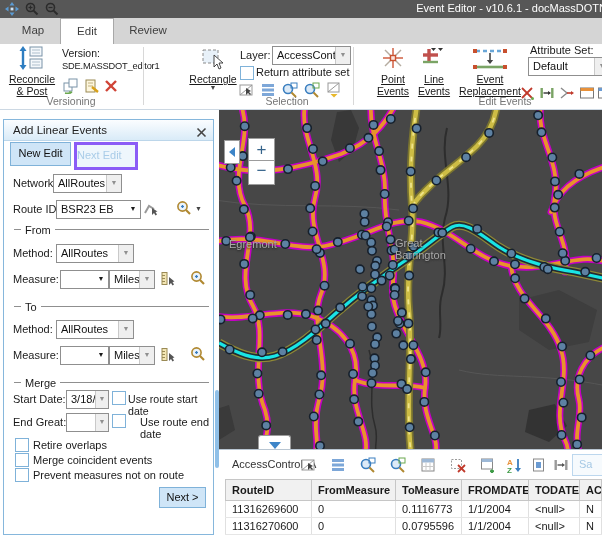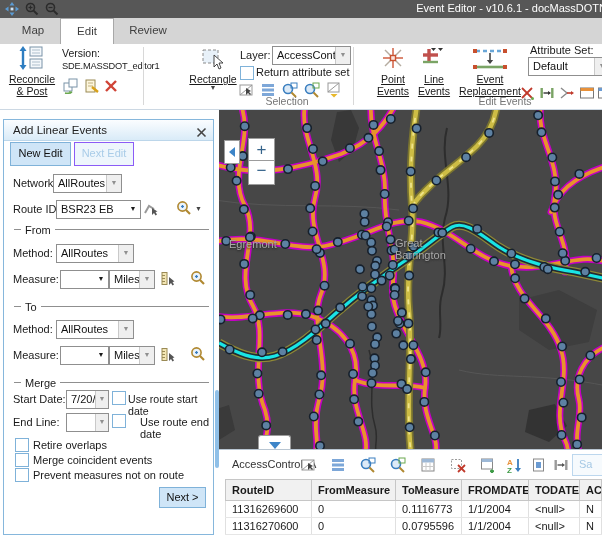--- a/index.html
+++ b/index.html
@@ -28,22 +28,22 @@
           text-align:center;font-size:7px;line-height:15px;border-left:1px solid #c9c9c9;}
   .dd.en .ar{background:#fff;border-left:none;color:#1a1a1a;}
   
   #panel{left:3px;top:119px;width:211px;height:416px;background:#fff;border:1px solid #86b7dc;}
   #panel-header{position:absolute;left:0;top:0;right:0;height:20px;
      background:linear-gradient(#fbfdff,#d9ebf8);border-bottom:1px solid #bcd6ea;
      font-size:11.5px;color:#222;line-height:20px;padding-left:9px;}
   .plabel{position:absolute;font-size:11px;color:#1a1a1a;}
   .btn-blue{position:absolute;background:#cfe5f7;border:1px solid #7fb2d9;color:#111;
             font-size:11px;text-align:center;}
-  .btn-dis{position:absolute;background:#eef6fc;border:1px solid #8b5cf6;color:#a9cce8;
-           font-size:11px;text-align:center;}
+  .btn-dis{position:absolute;background:#eef6fc;border:3px solid #8b5cf6;color:#a9cce8;
+           font-size:11px;}
   .sep{position:absolute;left:10px;right:4px;height:13px;display:flex;align-items:center;
        font-size:11px;color:#1a1a1a;}
   .sep::before{content:"";width:7px;border-top:1px solid #8f8f8f;margin-right:4px;}
   .sep::after{content:"";flex:1;border-top:1px solid #8f8f8f;margin-left:4px;}
   .cb{position:absolute;width:12px;height:12px;background:#fff;border:1px solid #7fb2d9;}
   
   #map{left:219px;top:110px;width:383px;height:339px;background:#474747;overflow:hidden;}
   .evt-dot{fill:#5d81a2;stroke:#16202c;stroke-width:1.6;}
   .maplabel{position:absolute;color:#a9a9a9;font-size:11px;
             text-shadow:0 1px 2px #222;line-height:12px;}
@@ -134,20 +134,21 @@
         <line x1="4" y1="8" x2="9" y2="8" stroke="#c0b080"></line>
       <line x1="8" y1="9" x2="14" y2="14" stroke="#d8a018" stroke-width="2.4"></line>
     </svg>
   </span>
   <span class="iconbtn" style="left:104px;top:35px">
     <svg width="14" height="14" viewBox="0 0 14 14">
       <line x1="2" y1="2" x2="12" y2="12" stroke="#d04437" stroke-width="2.4"></line>
       <line x1="12" y1="2" x2="2" y2="12" stroke="#d04437" stroke-width="2.4"></line>
     </svg>
   </span>
+  <div class="glabel" style="left:0;width:142px">Versioning</div>
   <div class="rdiv" style="left:143px"></div>
 
   <div class="rbtn" style="left:188px;top:2px;width:50px;height:60px">
     <svg width="24" height="24" viewBox="0 0 24 24">
       <rect x="2" y="4" width="15" height="13" fill="#e8f1f9" stroke="#8a8a8a" stroke-dasharray="3,2"></rect>
       <path d="M13,9 L13,21 L16,18 L18,23 L20,22 L18,17 L22,17 Z" fill="#fff" stroke="#333" stroke-width="0.9"></path>
     </svg>
     <div class="lbl">Rectangle</div>
     <div class="caret">▼</div>
   </div>
@@ -384,26 +385,26 @@
       <line x1="6.5" y1="5" x2="6.5" y2="8" stroke="#3a7ebf" stroke-width="1.2"></line>
       <line x1="10" y1="10" x2="14" y2="14" stroke="#b08830" stroke-width="2.2"></line>
     </svg>
   </span>
 
   <div class="sep" style="top:256px">
       <span>Merge</span>
     </div>
   <span class="plabel" style="left:9px;top:273px">Start Date:</span>
   <div class="dd" style="left:62px;top:270px;width:41px">
-    <span class="v" style="right:13px">7/20/</span>
+    <span class="v" style="right:13px">3/18/</span>
       <span class="ar" style="width:12px">▼</span>
   </div>
   <span class="cb" style="left:108px;top:271px"></span>
   <span class="plabel" style="left:124px;top:273px;font-size:10.6px">Use route start date</span>
-  <span class="plabel" style="left:9px;top:296px">End Line:</span>
+  <span class="plabel" style="left:9px;top:296px">End Great:</span>
   <div class="dd" style="left:62px;top:293px;width:41px">
     <span class="v" style="right:13px"></span>
       <span class="ar" style="width:12px">▼</span>
   </div>
   <span class="cb" style="left:108px;top:294px"></span>
   <span class="plabel" style="left:136px;top:296px;font-size:11px">Use route end date</span>
 
   <span class="cb" style="left:11px;top:318px"></span>
   <span class="plabel" style="left:29px;top:319px">Retire overlaps</span>
   <span class="cb" style="left:11px;top:333px"></span>

